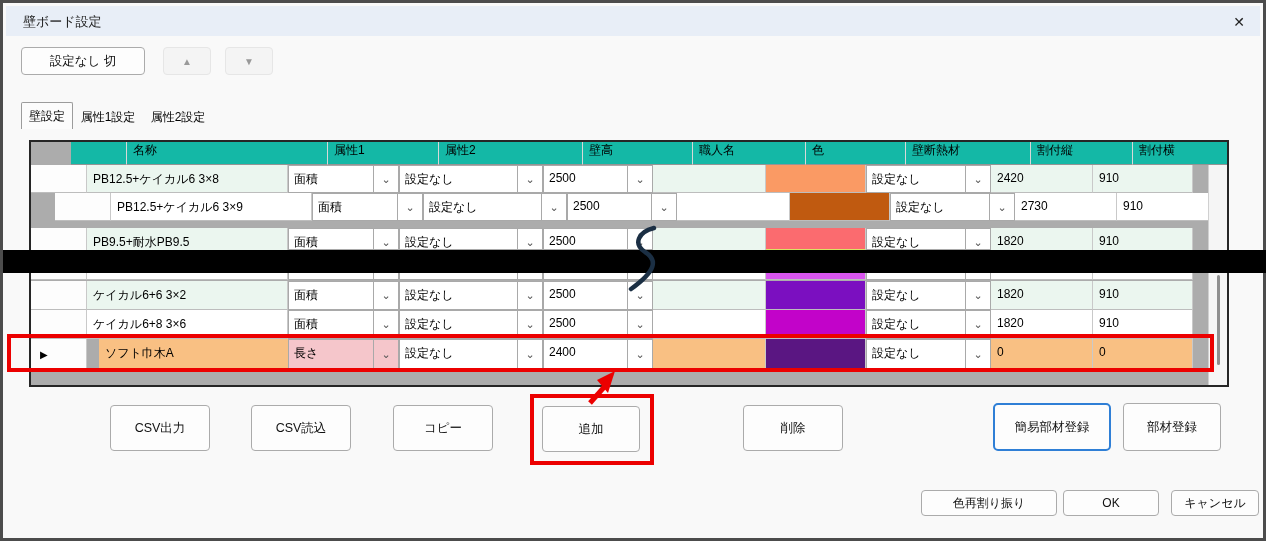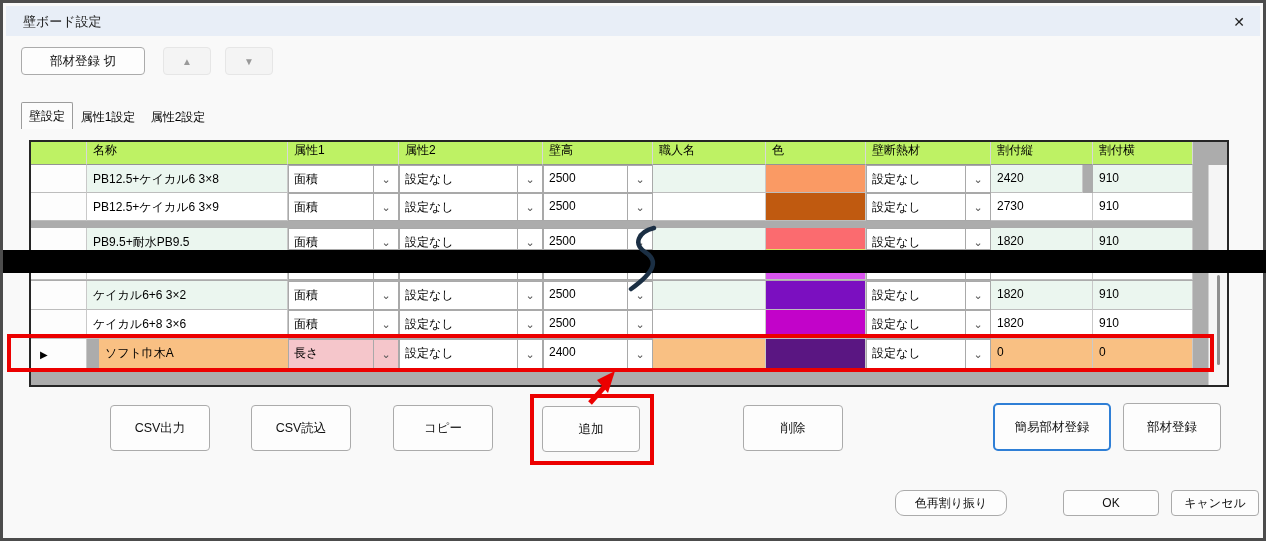--- a/index.html
+++ b/index.html
@@ -20,21 +20,21 @@
   .tab-active{position:absolute;left:18px;top:99px;width:52px;height:27px;box-sizing:border-box;
       background:#fcfcfc;border:1px solid #9c9c9c;border-bottom:none;border-radius:2px 2px 0 0;
       display:flex;align-items:center;justify-content:center;font-size:12px;color:#000;}
   .tab{position:absolute;top:102px;height:24px;display:flex;align-items:center;justify-content:center;font-size:12px;color:#000;}
   #tab2{left:72px;width:66px;} #tab3{left:140px;width:70px;}
   
   #grid{position:absolute;left:26px;top:137px;width:1200px;height:247px;box-sizing:border-box;
         border:2px solid #262626;background:#acacac;overflow:hidden;}
   .cell{position:absolute;top:0;height:100%;box-sizing:border-box;font-size:12px;color:#000;
         overflow:hidden;white-space:nowrap;}
-  .hcell{background:#bef264;border-right:1px solid #d8d8d8;border-bottom:1px solid #949494;padding:0 0 0 6px;}
+  .hcell{background:#14b8a6;border-right:1px solid #d8d8d8;border-bottom:1px solid #949494;padding:0 0 0 6px;margin-left:40px;}
   .tcell{padding:6px 0 0 6px;border-right:1px solid #c9c9c9;border-bottom:1px solid #bdbdbd;}
   .selcell{background:#fdfdfd;border-right:1px solid #c9c9c9;border-bottom:1px solid #bdbdbd;}
   .selmark{position:absolute;left:9px;top:50%;transform:translateY(-50%);font-size:10px;color:#000;}
   .dropwrap{display:flex;}
   .dv{box-sizing:border-box;height:100%;border:1px solid #a9a9a9;background:#fff;padding:5px 0 0 5px;
       font-size:12px;overflow:hidden;white-space:nowrap;}
   .dc{box-sizing:border-box;height:100%;border:1px solid #a9a9a9;border-left:none;background:#fff;
       display:flex;align-items:center;justify-content:center;font-size:11px;color:#555;}
   .swatch{border-right:1px solid #c9c9c9;border-bottom:1px solid #bdbdbd;}
   .row{position:absolute;left:0;width:1196px;}
@@ -55,21 +55,21 @@
 </head>
 <body>
 
 <div class="frame">
 
   <div class="titlebar">
     <span class="title">壁ボード設定</span>
     <span class="close">✕</span>
   </div>
 
-  <div class="btn sortbtn">部材登録 切</div>
+  <div class="btn sortbtn">設定なし 切</div>
   <div class="btn arrbtn" id="upbtn">
       <span>▲</span>
     </div>
   <div class="btn arrbtn" id="dnbtn">
       <span>▼</span>
     </div>
 
   <div class="tab-active">壁設定</div>
   <div class="tab" id="tab2">属性1設定</div>
   <div class="tab" id="tab3">属性2設定</div>
@@ -101,24 +101,24 @@
         <div class="cell dropwrap" style="left: 512px; width: 110px; height: 28px;">
           <div class="dv" style="width: 85px;">2500</div>
           <div class="dc" style="width: 25px;">⌄</div>
         </div>
         <div class="cell tcell" style="left: 622px; width: 113px; height: 28px; background: rgb(235, 246, 239);"></div>
         <div class="cell swatch" style="left: 735px; width: 100px; height: 28px; background: rgb(250, 154, 100);"></div>
         <div class="cell dropwrap" style="left: 835px; width: 125px; height: 28px;">
           <div class="dv" style="width: 100px;">設定なし</div>
           <div class="dc" style="width: 25px;">⌄</div>
         </div>
-        <div class="cell tcell" style="left: 960px; width: 92px; height: 28px; background: rgb(235, 246, 239);">2420</div>
+        <div class="cell tcell" style="left: 960px; width: 102px; height: 28px; background: rgb(235, 246, 239);">2420</div>
         <div class="cell tcell" style="left: 1062px; width: 100px; height: 28px; background: rgb(235, 246, 239);">910</div>
       </div>
-      <div class="row" style="top: 51px; height: 28px;">
+      <div class="row" style="top: 51px; height: 28px; margin-left: 24px;">
         <div class="cell selcell" style="left: 0px; width: 56px; height: 28px;"></div>
         <div class="cell tcell" style="left: 56px; width: 201px; height: 28px; background: rgb(255, 255, 255);">PB12.5+ケイカル6 3×9</div>
         <div class="cell dropwrap" style="left: 257px; width: 111px; height: 28px;">
           <div class="dv" style="width: 86px;">面積</div>
           <div class="dc" style="width: 25px;">⌄</div>
         </div>
         <div class="cell dropwrap" style="left: 368px; width: 144px; height: 28px;">
           <div class="dv" style="width: 119px;">設定なし</div>
           <div class="dc" style="width: 25px;">⌄</div>
         </div>
@@ -291,21 +291,21 @@
     </div>
 
   <div class="btn midbtn" style="left:107px;">CSV出力</div>
   <div class="btn midbtn" style="left:390px;">コピー</div>
   <div class="btn midbtn" style="left:248px;">CSV読込</div>
   <div class="btn" style="left:539px;top:403px;width:98px;height:46px;">追加</div>
   <div class="btn midbtn" style="left:740px;">削除</div>
   <div class="btn" style="left:990px;top:400px;width:118px;height:48px;border:2px solid #2f7fd6;border-radius:5px;">簡易部材登録</div>
   <div class="btn" style="left:1120px;top:400px;width:98px;height:48px;">部材登録</div>
 
-  <div class="btn smbtn" style="left:892px;width:112px;border-radius:9px;">色再割り振り</div>
+  <div class="btn smbtn" style="left:918px;width:136px;">色再割り振り</div>
   <div class="btn smbtn" style="left:1060px;width:96px;">OK</div>
   <div class="btn smbtn" style="left:1168px;width:88px;">キャンセル</div>
 
   <div id="band"></div>
   <div class="ann" id="annRow"></div>
   <div class="ann" id="annAdd"></div>
 
   <svg id="overlay">
     <path d="M651 225 C635 229 630 241 642 249 C655 257 653 268 628 286" fill="none" stroke="#1B2F44" stroke-width="4.5" stroke-linecap="round"></path>
     <path d="M587 400 L603 382" stroke="#ec0000" stroke-width="5" fill="none"></path>

